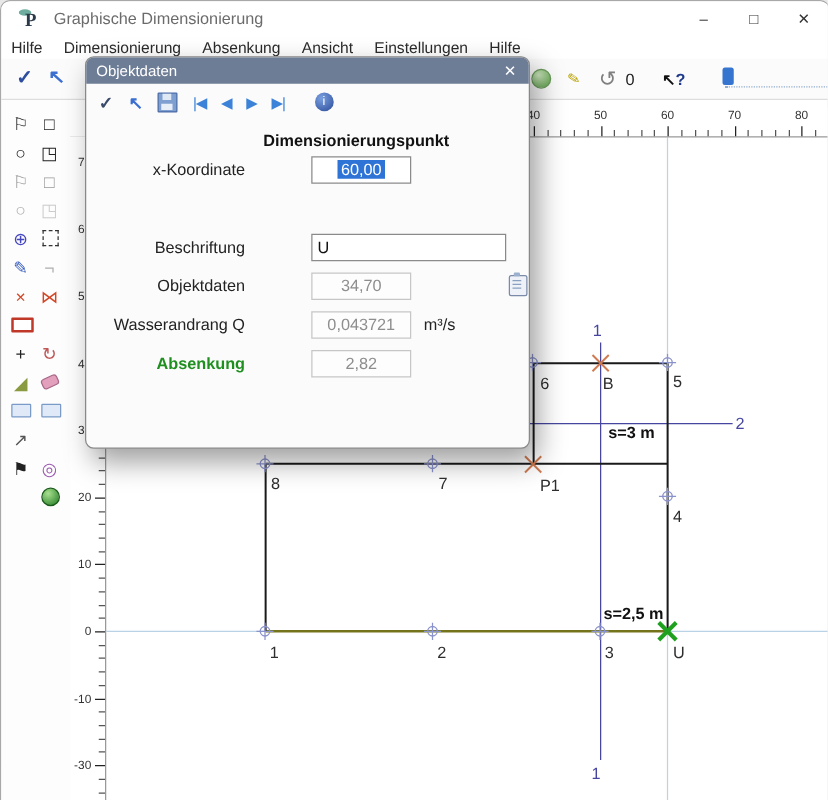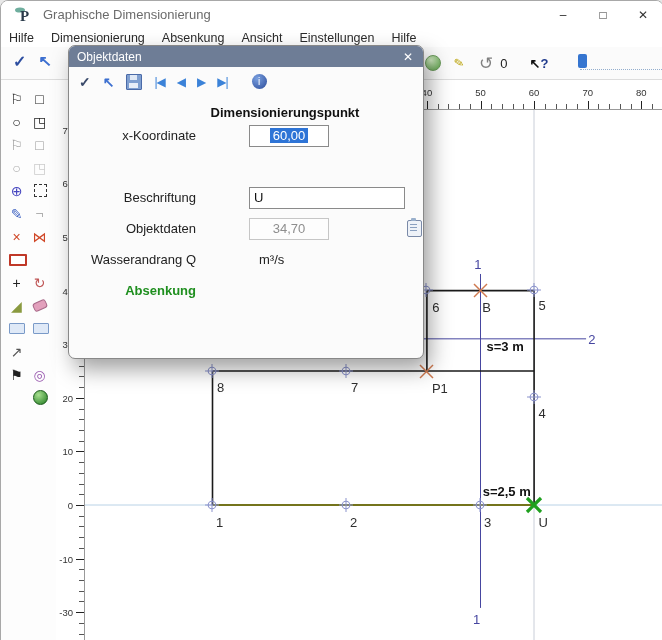--- a/index.html
+++ b/index.html
@@ -453,22 +453,26 @@
       <div class="drow">
         <span class="dlabel">Objektdaten</span>
         <span class="dfield">
           <span class="inp dis">34,70</span>
           <span class="clipicon"></span>
         </span>
       </div>
       <div class="drow">
         <span class="dlabel">Wasserandrang Q</span>
         <span class="dfield">
+          <span class="inp dis">0,043721</span>
           <span class="unit">m³/s</span>
         </span>
       </div>
       <div class="drow">
         <span class="dlabel green">Absenkung</span>
+        <span class="dfield">
+            <span class="inp dis">2,82</span>
+          </span>
       </div>
     </div>
   </div>
 
 </div>
 
 </body></html>

